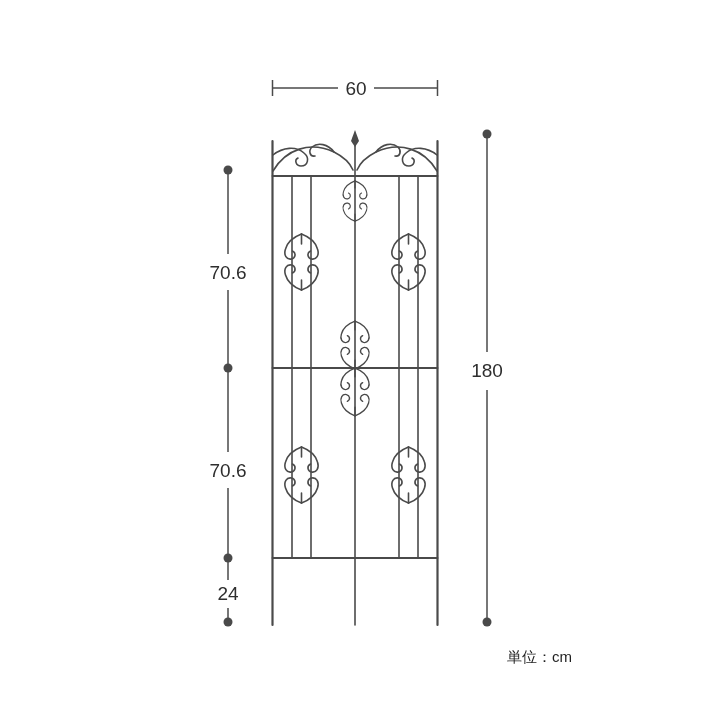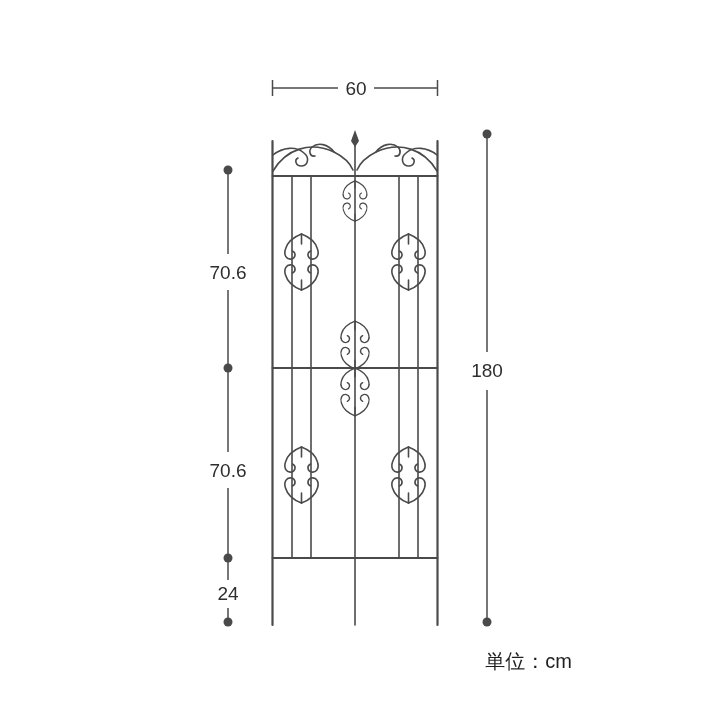--- a/index.html
+++ b/index.html
@@ -45,21 +45,21 @@
     text-anchor: middle;
   }
   .notes {
     position: absolute;
     right: 26px;
     top: 648px;
     text-align: right;
     color: #1f1f1f;
   }
   .note-unit {
-    font-size: 20px;
+    font-size: 15px;
     margin-bottom: 20px;
   }
   .note-tolerance {
     font-size: 15px;
   }
 </style>
 </head>
 <body>
 
 <div class="canvas">

